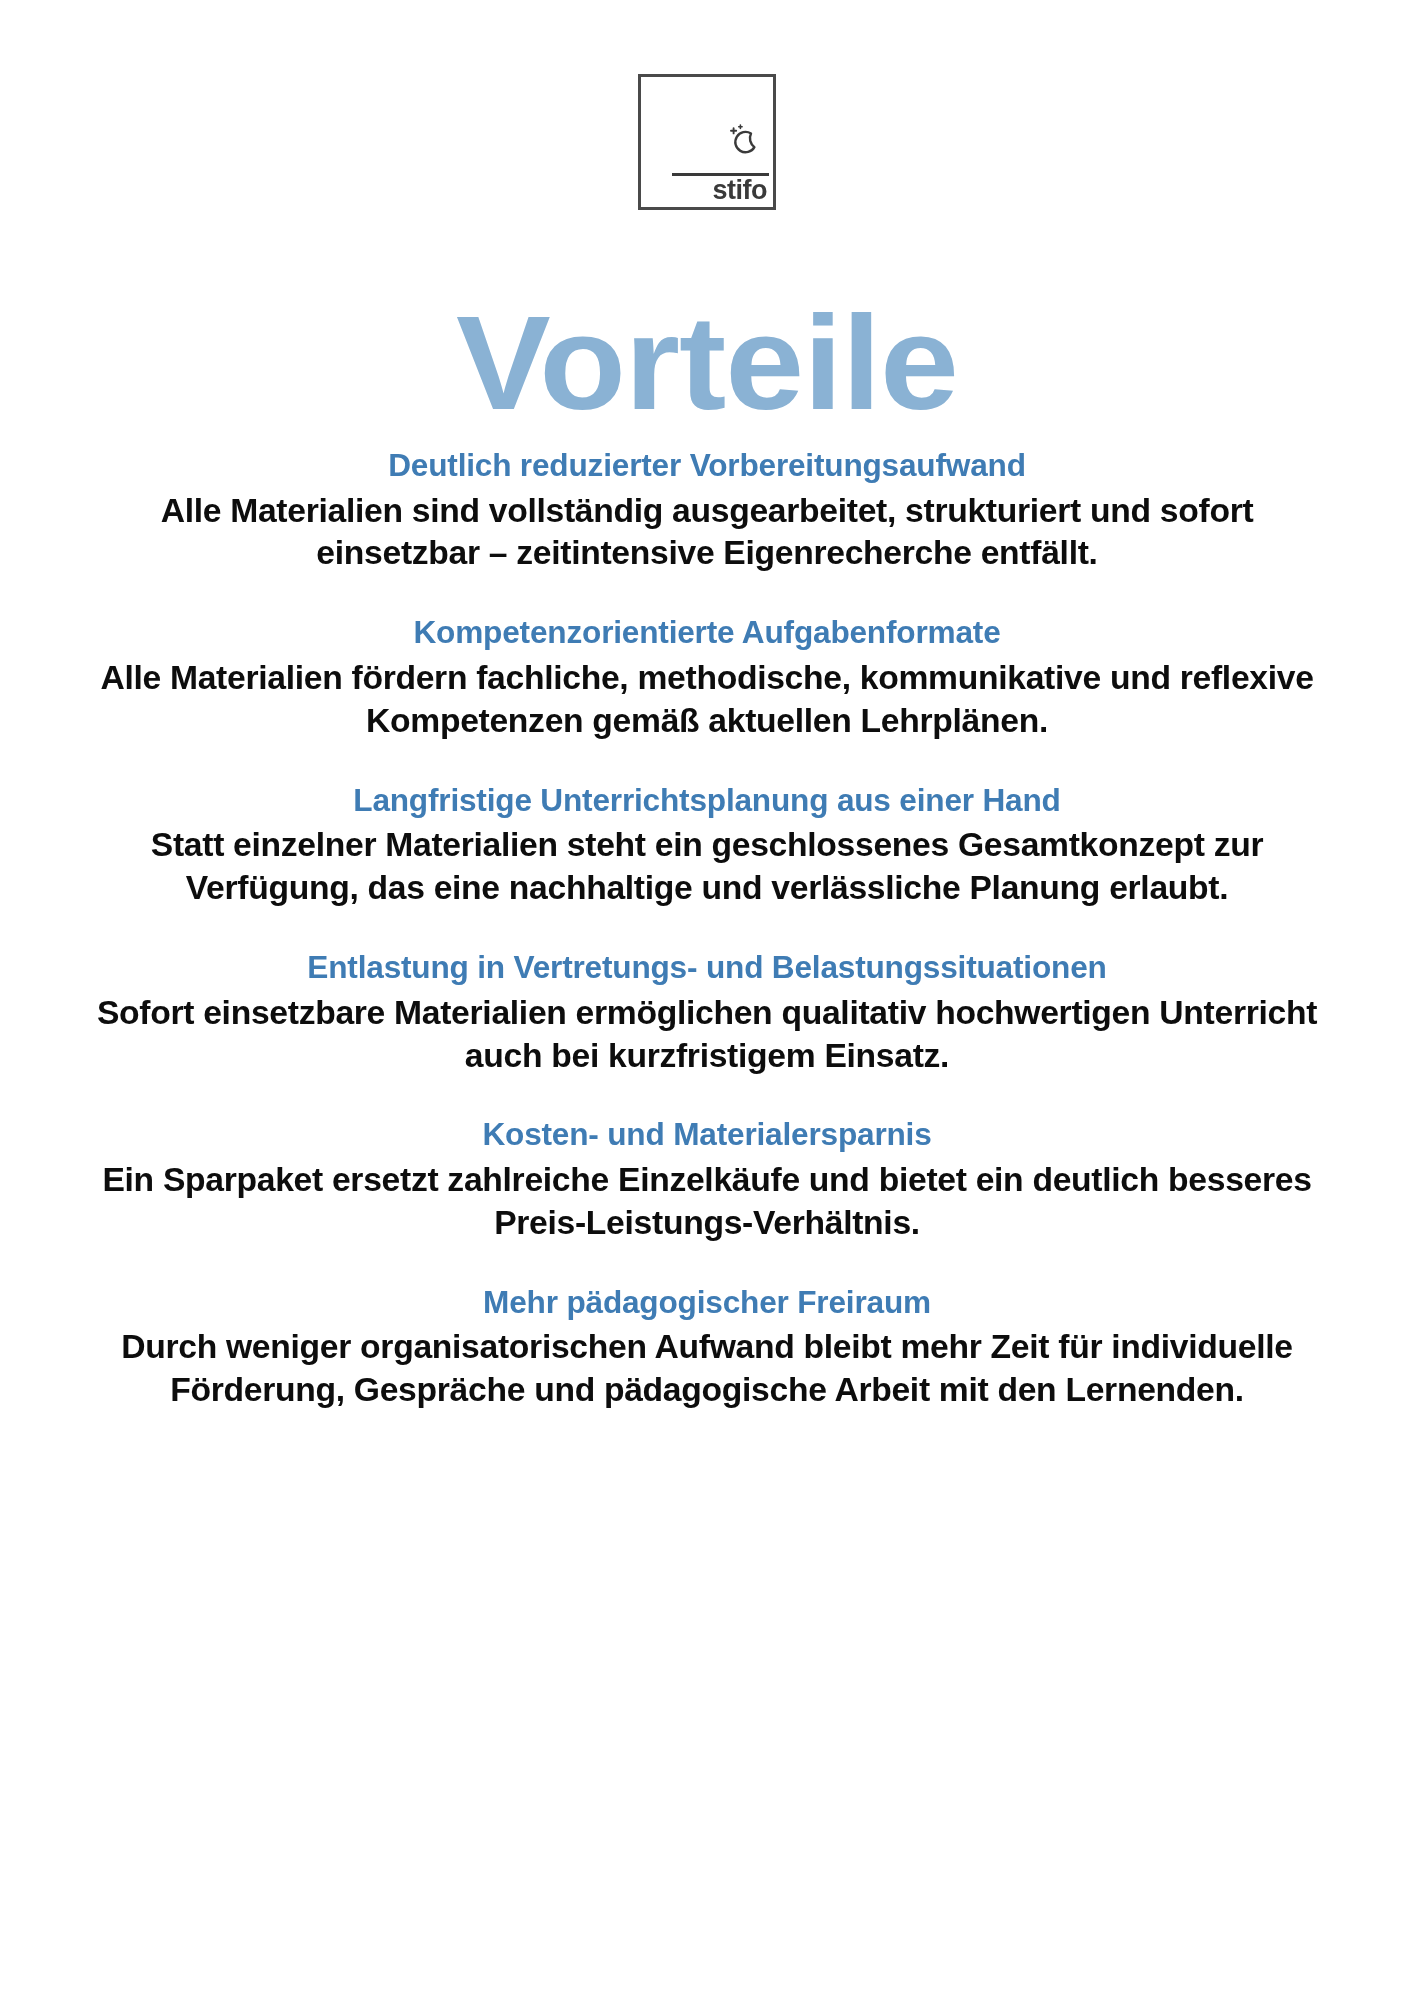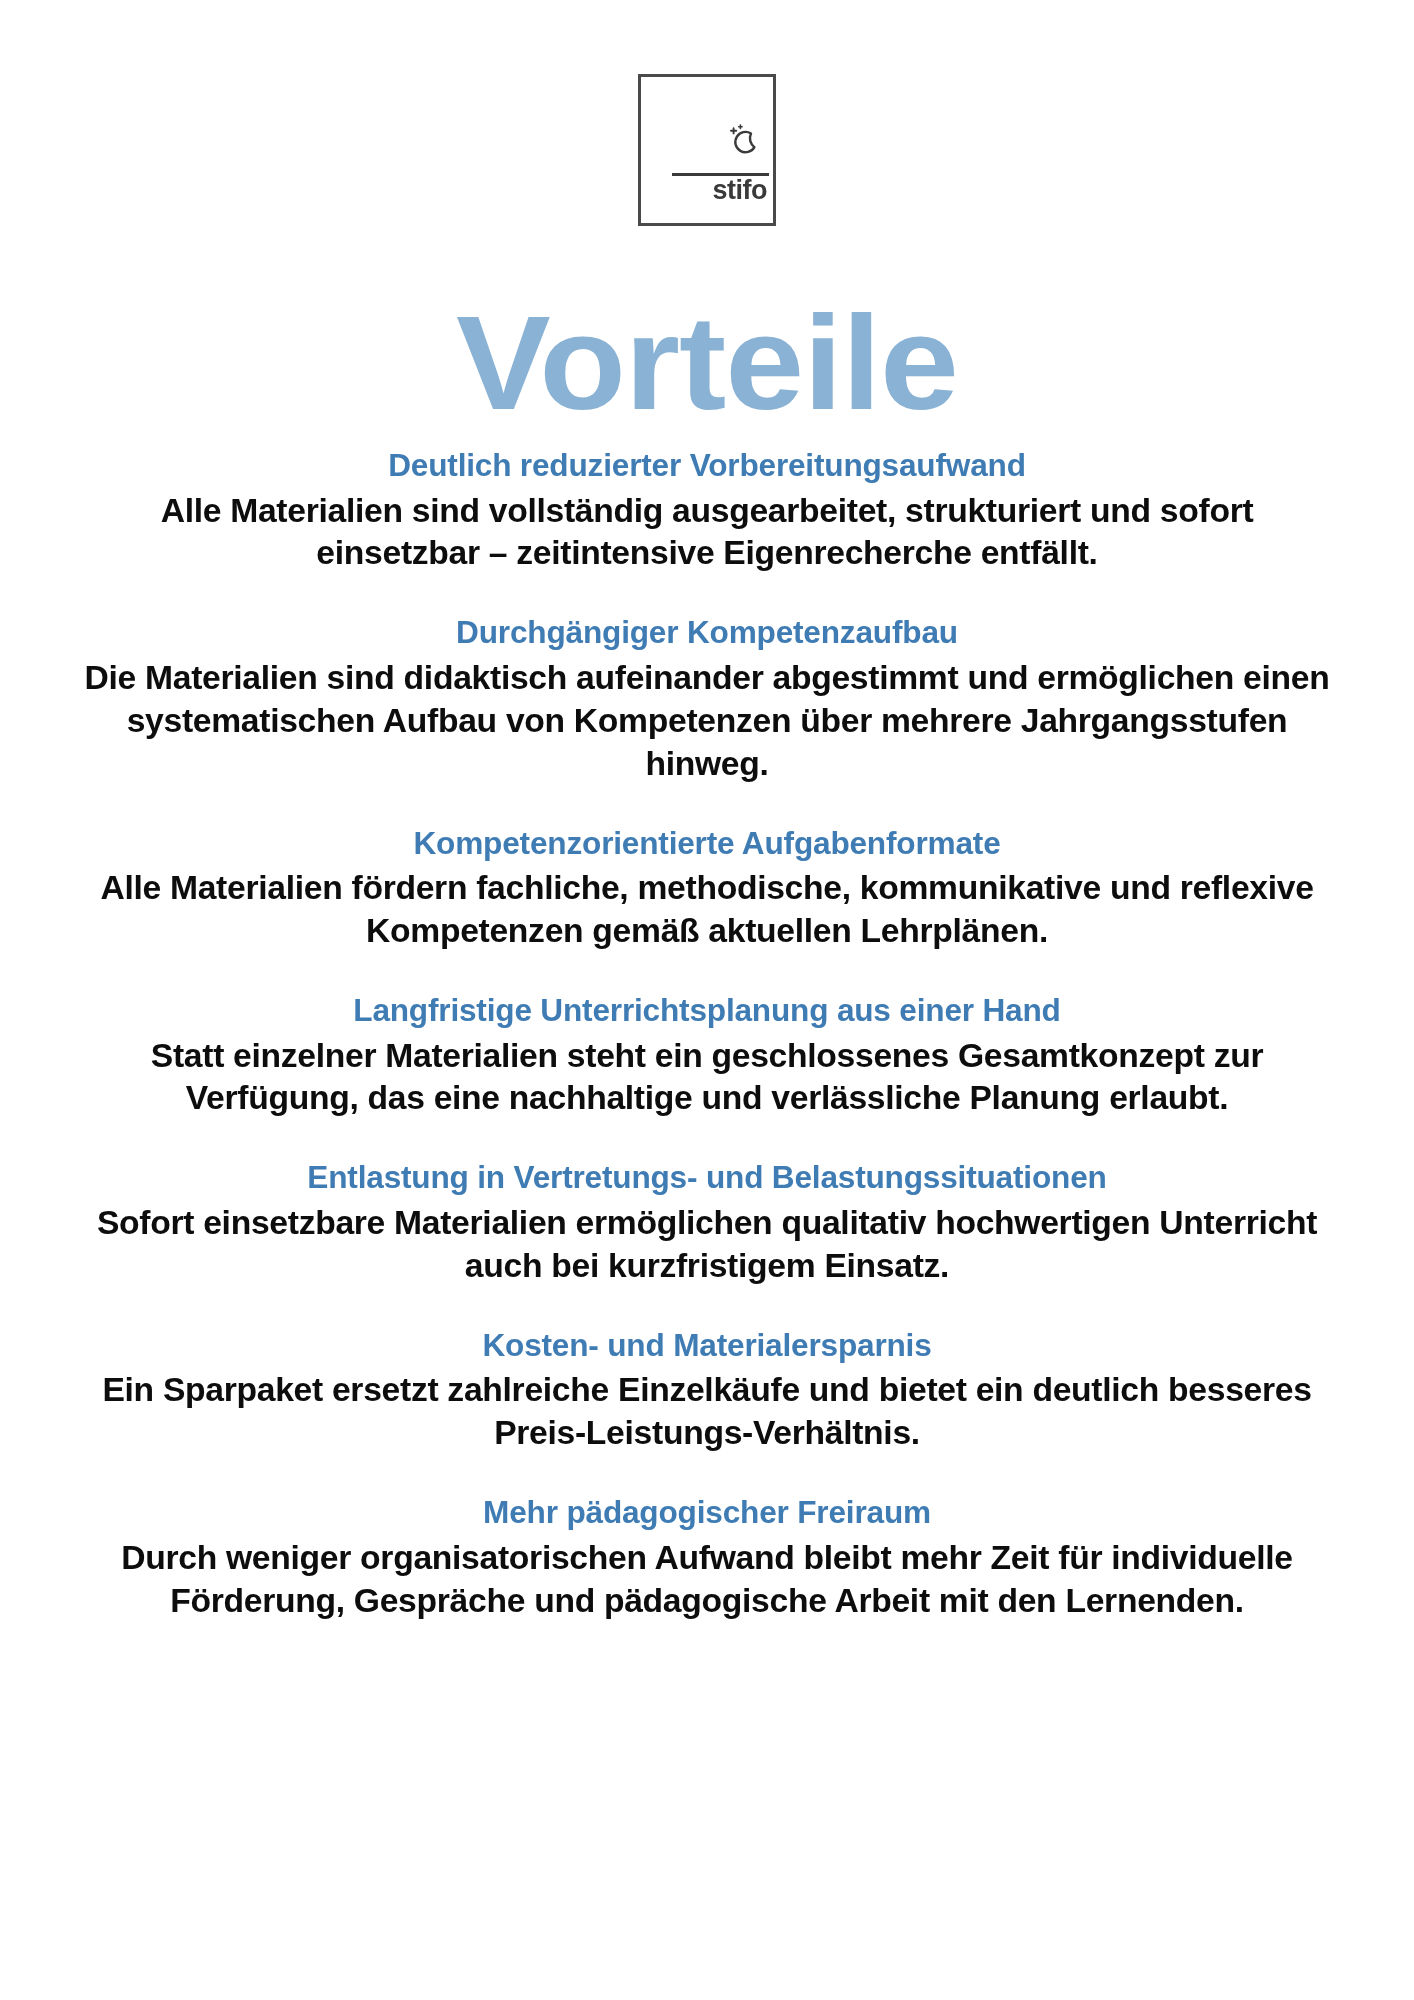--- a/index.html
+++ b/index.html
@@ -29,21 +29,21 @@
   .logo-wrap {
     position: absolute;
     top: 74px;
     left: 0;
     width: 1414px;
     display: flex;
     justify-content: center;
   }
   .logo-box {
     width: 138px;
-    height: 152px;
+    height: 136px;
     border: 3px solid #4a4a4a;
     box-sizing: border-box;
     position: relative;
     background: #ffffff;
   }
   .logo-icon {
     position: absolute;
     right: 12px;
     top: 46px;
     width: 40px;
@@ -142,24 +142,20 @@
 
   <h1 class="title">Vorteile</h1>
 
   <div class="content">
 
     <div class="section">
       <h2 class="sec-heading">Deutlich reduzierter Vorbereitungsaufwand</h2>
       <p class="sec-body">Alle Materialien sind vollständig ausgearbeitet, strukturiert und sofort einsetzbar – zeitintensive Eigenrecherche entfällt.</p>
     </div>
 
-    <div class="section">
-      <h2 class="sec-heading">Durchgängiger Kompetenzaufbau</h2>
-      <p class="sec-body">Die Materialien sind didaktisch aufeinander abgestimmt und ermöglichen einen systematischen Aufbau von Kompetenzen über mehrere Jahrgangsstufen hinweg.</p>
-    </div>
 
     <div class="section">
       <h2 class="sec-heading">Kompetenzorientierte Aufgabenformate</h2>
       <p class="sec-body">Alle Materialien fördern fachliche, methodische, kommunikative und reflexive Kompetenzen gemäß aktuellen Lehrplänen.</p>
     </div>
 
     <div class="section">
       <h2 class="sec-heading">Langfristige Unterrichtsplanung aus einer Hand</h2>
       <p class="sec-body">Statt einzelner Materialien steht ein geschlossenes Gesamtkonzept zur Verfügung, das eine nachhaltige und verlässliche Planung erlaubt.</p>
     </div>

